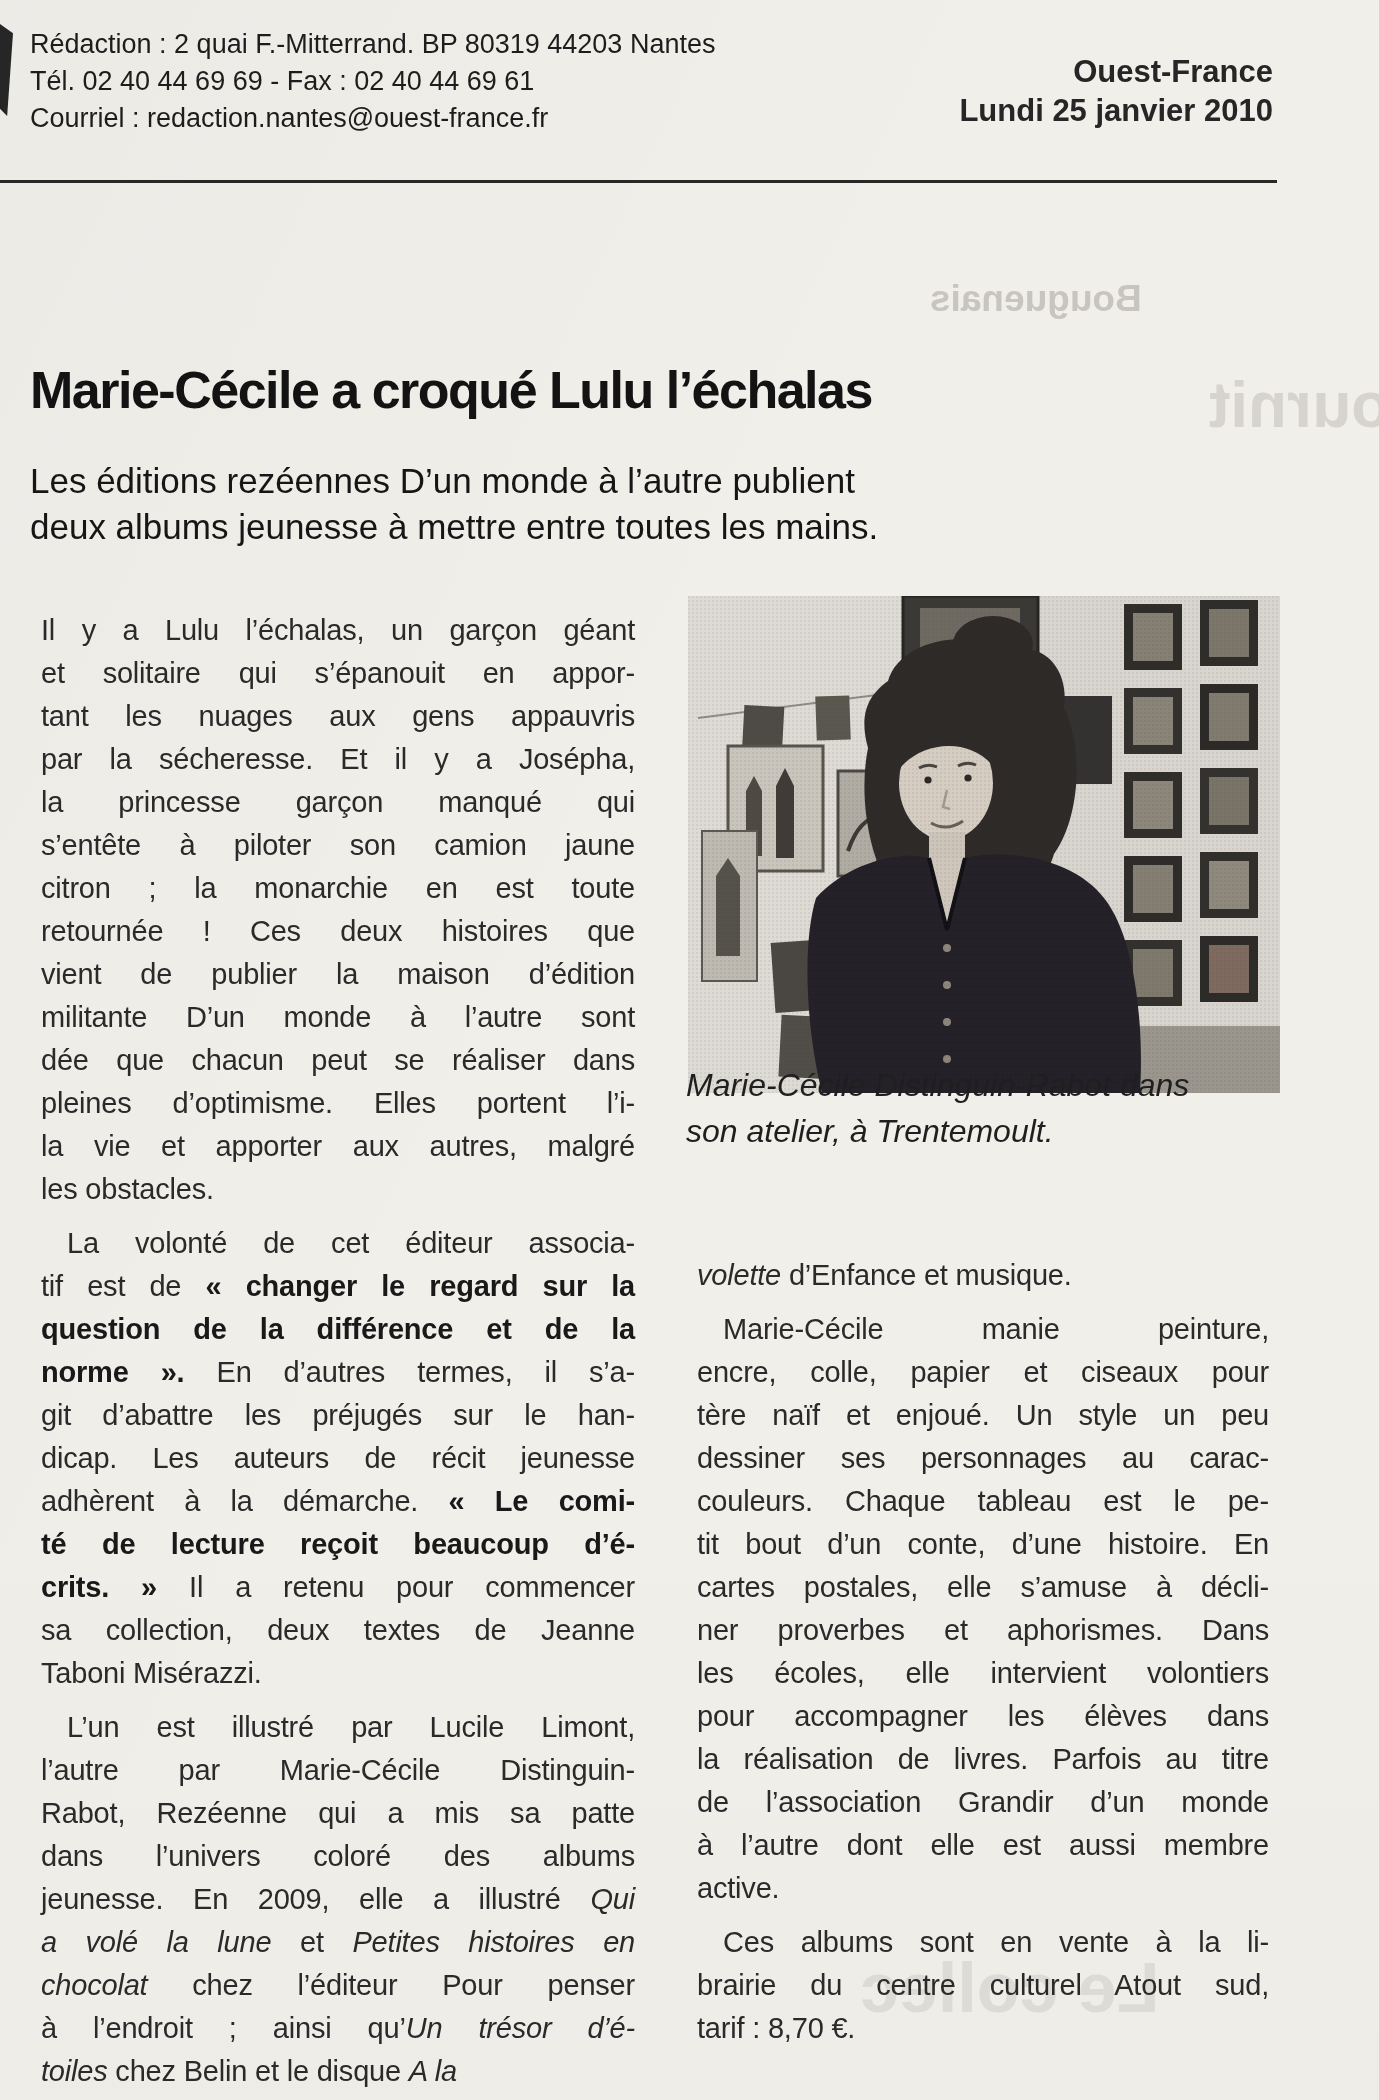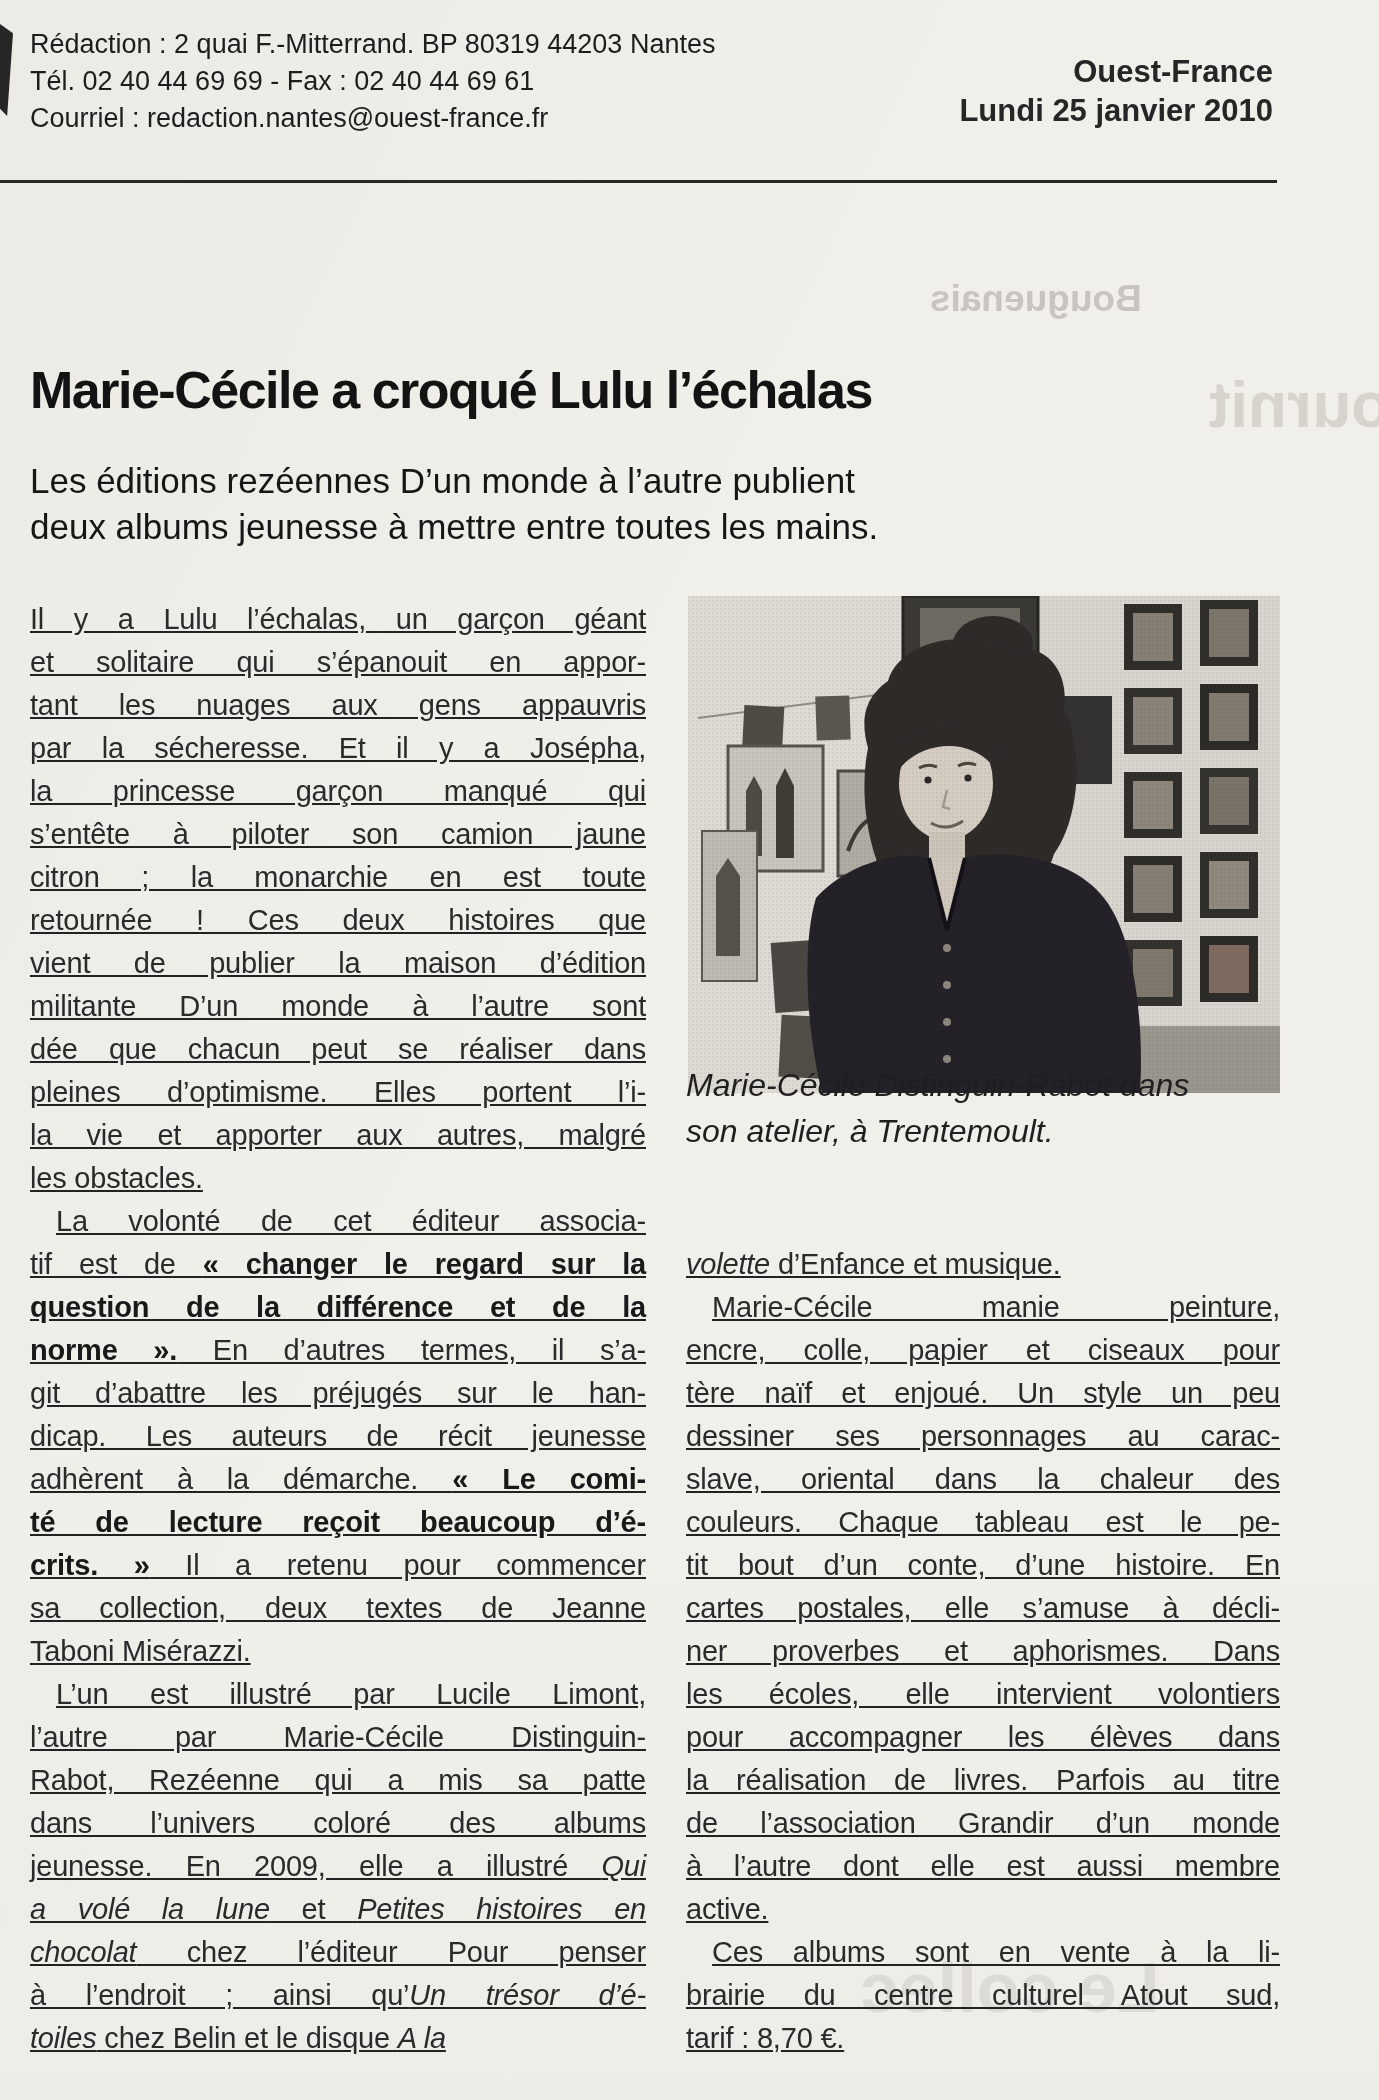--- a/index.html
+++ b/index.html
@@ -28,21 +28,21 @@
   .ghost-bottom{left:860px;top:1948px;font-size:70px;color:rgba(130,125,117,0.16);}
   
   .title{position:absolute;left:30px;top:360px;width:1200px;
     font-size:52px;font-weight:bold;letter-spacing:-1.5px;color:#131313;}
   .subtitle{position:absolute;left:30px;top:458px;width:1100px;
     font-size:35px;line-height:46px;color:#161616;}
   
   .col{position:absolute;}
   #col-left{left:30px;top:598px;width:616px;}
   #col-right{left:686px;top:1243px;width:594px;}
-  .para{margin:0;text-decoration:underline;}
+  .para{margin:11px;}
   .line{height:43px;line-height:43px;font-size:29px;letter-spacing:-0.2px;
     text-align:justify;text-align-last:justify;color:#2a2a2a;overflow:visible;}
   .line.last{text-align-last:left;}
   .line.ind{text-indent:26px;}
   .b{font-weight:bold;color:#191919;}
   .i{font-style:italic;}
   
   .photo{position:absolute;left:688px;top:596px;width:592px;height:497px;background:#d8d5cf;}
   .caption{position:absolute;left:686px;top:1062px;font-size:32px;font-style:italic;
     line-height:46px;color:#1f1f1f;}
@@ -213,21 +213,20 @@
 
   <div class="col" id="col-right">
       <div class="para">
         <div class="line last"><span class="i">volette</span><span> d’Enfance et musique.</span></div>
       </div>
       <div class="para">
         <div class="line ind"><span>Marie-Cécile manie peinture,</span></div>
         <div class="line"><span>encre, colle, papier et ciseaux pour</span></div>
         <div class="line"><span>tère naïf et enjoué. Un style un peu</span></div>
         <div class="line"><span>dessiner ses personnages au carac-</span></div>
-        <div class="line"><span>slave, oriental dans la chaleur des</span></div>
         <div class="line"><span>couleurs. Chaque tableau est le pe-</span></div>
         <div class="line"><span>tit bout d’un conte, d’une histoire. En</span></div>
         <div class="line"><span>cartes postales, elle s’amuse à décli-</span></div>
         <div class="line"><span>ner proverbes et aphorismes. Dans</span></div>
         <div class="line"><span>les écoles, elle intervient volontiers</span></div>
         <div class="line"><span>pour accompagner les élèves dans</span></div>
         <div class="line"><span>la réalisation de livres. Parfois au titre</span></div>
         <div class="line"><span>de l’association Grandir d’un monde</span></div>
         <div class="line"><span>à l’autre dont elle est aussi membre</span></div>
         <div class="line last"><span>active.</span></div>

